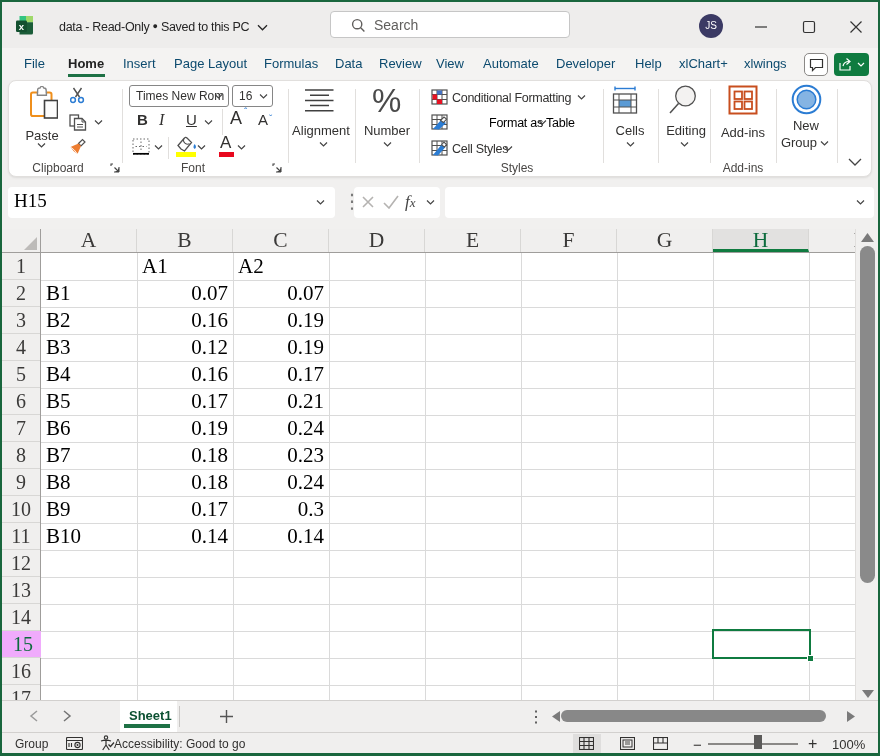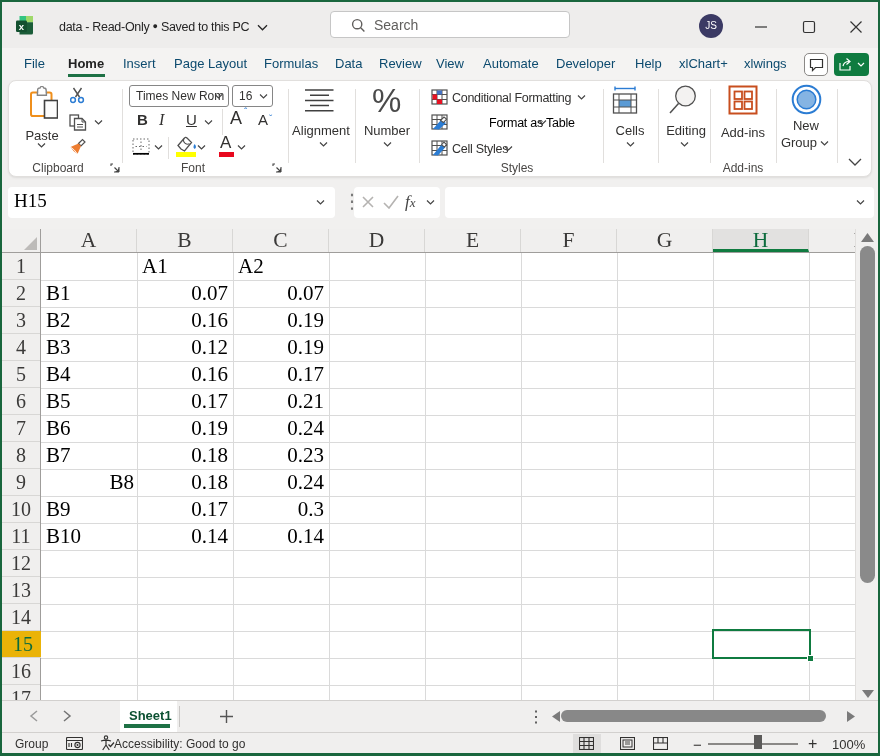--- a/index.html
+++ b/index.html
@@ -373,21 +373,21 @@
       <div class="rh" style="top:108px;">5</div>
       <div class="rh" style="top:135px;">6</div>
       <div class="rh" style="top:162px;">7</div>
       <div class="rh" style="top:189px;">8</div>
       <div class="rh" style="top:216px;">9</div>
       <div class="rh" style="top:243px;">10</div>
       <div class="rh" style="top:270px;">11</div>
       <div class="rh" style="top:297px;">12</div>
       <div class="rh" style="top:324px;">13</div>
       <div class="rh" style="top:351px;">14</div>
-      <div class="rh" style="top:378px;background:#eab308;color:#0c6b3d;border-right:3px solid #0f7b40;width:45px;">15</div>
+      <div class="rh" style="top:378px;background:#f0abfc;color:#0c6b3d;border-right:3px solid #0f7b40;width:45px;">15</div>
       <div class="rh" style="top:405px;">16</div>
       <div class="rh" style="top:432px;">17</div>
     </div>
     <div id="grid">
       <div class="vline" style="left:96px"></div>
       <div class="vline" style="left:192px"></div>
       <div class="vline" style="left:288px"></div>
       <div class="vline" style="left:384px"></div>
       <div class="vline" style="left:480px"></div>
       <div class="vline" style="left:576px"></div>
@@ -425,21 +425,21 @@
       <div class="cell num" style="left:195px;top:108px;width:88px;">0.17</div>
       <div class="cell" style="left:5px;top:135px;width:88px;">B5</div>
       <div class="cell num" style="left:99px;top:135px;width:88px;">0.17</div>
       <div class="cell num" style="left:195px;top:135px;width:88px;">0.21</div>
       <div class="cell" style="left:5px;top:162px;width:88px;">B6</div>
       <div class="cell num" style="left:99px;top:162px;width:88px;">0.19</div>
       <div class="cell num" style="left:195px;top:162px;width:88px;">0.24</div>
       <div class="cell" style="left:5px;top:189px;width:88px;">B7</div>
       <div class="cell num" style="left:99px;top:189px;width:88px;">0.18</div>
       <div class="cell num" style="left:195px;top:189px;width:88px;">0.23</div>
-      <div class="cell" style="left:5px;top:216px;width:88px;text-align:right;">B8</div>
+      <div class="cell" style="left:5px;top:216px;width:88px;">B8</div>
       <div class="cell num" style="left:99px;top:216px;width:88px;">0.18</div>
       <div class="cell num" style="left:195px;top:216px;width:88px;">0.24</div>
       <div class="cell" style="left:5px;top:243px;width:88px;">B9</div>
       <div class="cell num" style="left:99px;top:243px;width:88px;">0.17</div>
       <div class="cell num" style="left:195px;top:243px;width:88px;">0.3</div>
       <div class="cell" style="left:5px;top:270px;width:88px;">B10</div>
       <div class="cell num" style="left:99px;top:270px;width:88px;">0.14</div>
       <div class="cell num" style="left:195px;top:270px;width:88px;">0.14</div>
       <div id="selbox" style="left:671px;top:376px;width:99px;height:30px;"></div>
       <div id="selhandle" style="left:766px;top:402px;"></div>

